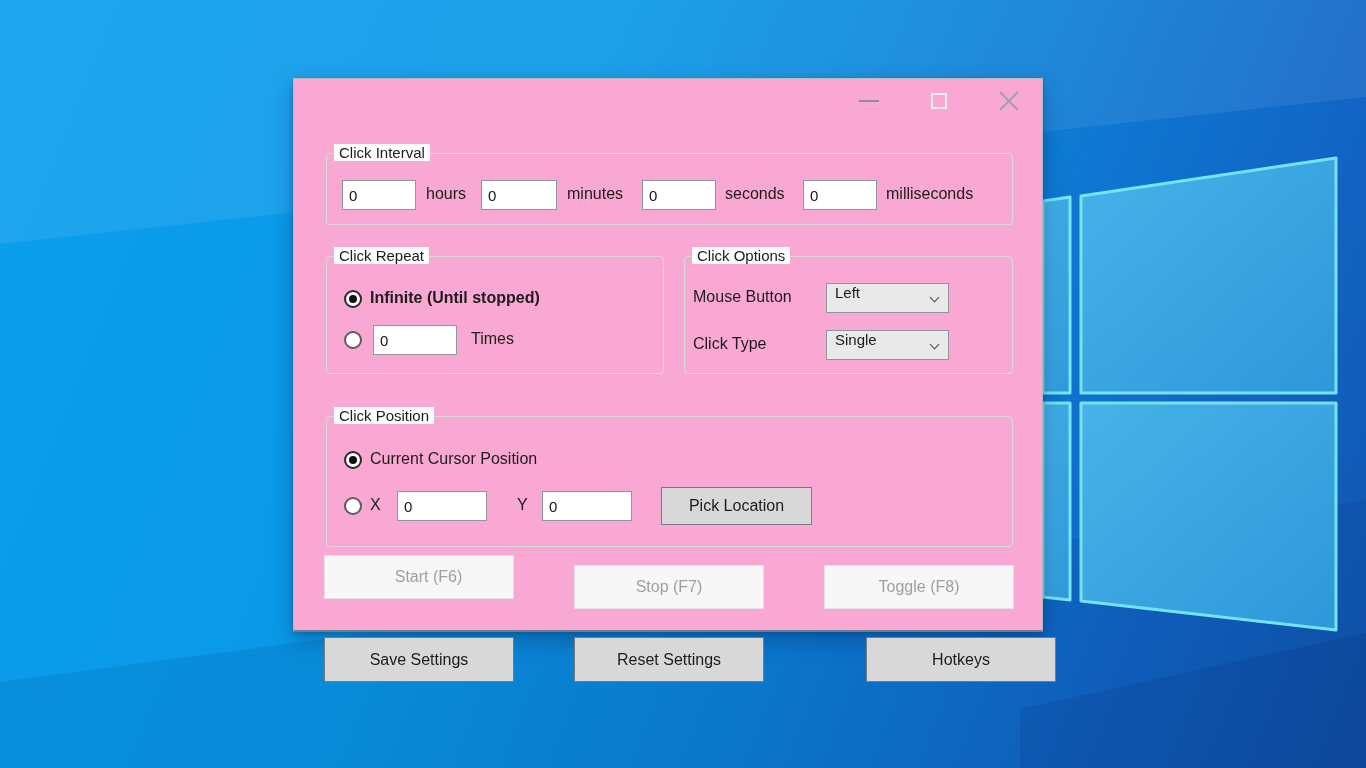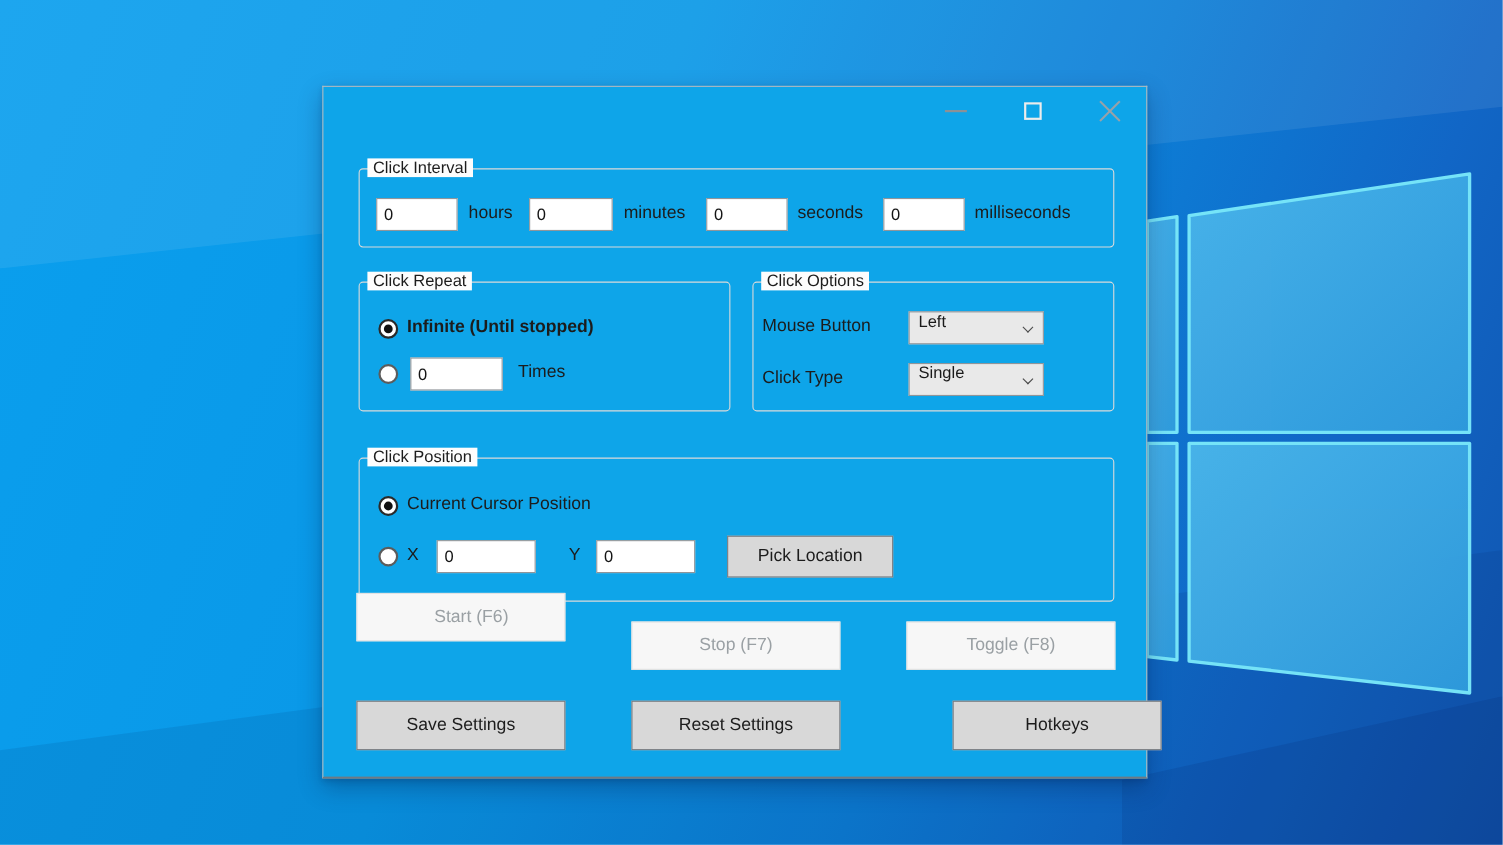--- a/index.html
+++ b/index.html
@@ -12,22 +12,22 @@
   .ray { position:absolute; inset:0; }
   .ray-top   { background:rgba(255,255,255,0.08);
     clip-path:polygon(0px 0px,1366px 0px,1366px 97px,0px 244px); }
   .ray-b1    { background:rgba(2,28,88,0.10);
     clip-path:polygon(0px 682px,1366px 500px,1366px 768px,0px 768px); }
   .ray-b2    { background:rgba(2,28,88,0.12);
     clip-path:polygon(1020px 709px,1366px 633px,1366px 768px,1020px 768px); }
   .logo-svg { position:absolute; left:0; top:0; }
 
   
-  .app-window { position:absolute; left:293px; top:78px; width:750px; height:630px;
-    background:#0ea5e9; border:1px solid #b3b9bf; border-bottom:2px solid #6e7a85;
+  .app-window { position:absolute; left:293px; top:78px; width:750px; height:554px;
+    background:#f9a8d4; border:1px solid #b3b9bf; border-bottom:2px solid #6e7a85;
     box-shadow:0 8px 20px rgba(0,25,70,.30), 0 2px 5px rgba(0,25,70,.18); }
 
   .titlebar { position:absolute; left:0; top:0; width:100%; height:46px; }
   .win-btn { position:absolute; top:7px; width:30px; height:30px;
     display:flex; align-items:center; justify-content:center; cursor:default; }
   .btn-min  { left:560px; }
   .btn-max  { left:630px; }
   .btn-close{ left:700px; }
   .dash { width:20px; border-top:2px solid #8c9196; }
   .sq   { width:16px; height:16px; border:2px solid #ececec; }
@@ -141,20 +141,20 @@
     <span class="radio checked" style="left:17px; top:34px;"></span>
     <span class="lbl" style="left:43px; top:33px;">Current Cursor Position</span>
     <span class="radio" style="left:17px; top:80px;"></span>
     <span class="lbl" style="left:43px; top:79px;">X</span>
     <input class="tbox" style="left: 70px; top: 74px; width: 90px;" value="0">
     <span class="lbl" style="left:190px; top:79px;">Y</span>
     <input class="tbox" style="left: 215px; top: 74px; width: 90px;" value="0">
     <div class="push-btn btn-normal" style="left:334px; top:70px; width:151px; height:38px;">Pick Location</div>
   </div>
 
-  <div class="push-btn btn-ghost" style="left:30px; top:460px; width:190px; height:44px;padding-left:19px;">Start (F6)</div>
+  <div class="push-btn btn-ghost" style="left:30px; top:476px; width:190px; height:44px;padding-left:19px;">Start (F6)</div>
   <div class="push-btn btn-ghost" style="left:280px; top:486px; width:190px; height:44px;">Stop (F7)</div>
   <div class="push-btn btn-ghost" style="left:530px; top:486px; width:190px; height:44px;">Toggle (F8)</div>
 
   <div class="push-btn btn-normal" style="left:30px; top:558px; width:190px; height:45px;">Save Settings</div>
   <div class="push-btn btn-normal" style="left:280px; top:558px; width:190px; height:45px;">Reset Settings</div>
   <div class="push-btn btn-normal" style="left:530px; top:558px; width:190px; height:45px;margin-left:42px;">Hotkeys</div>
 </div>
 
 </body></html>

